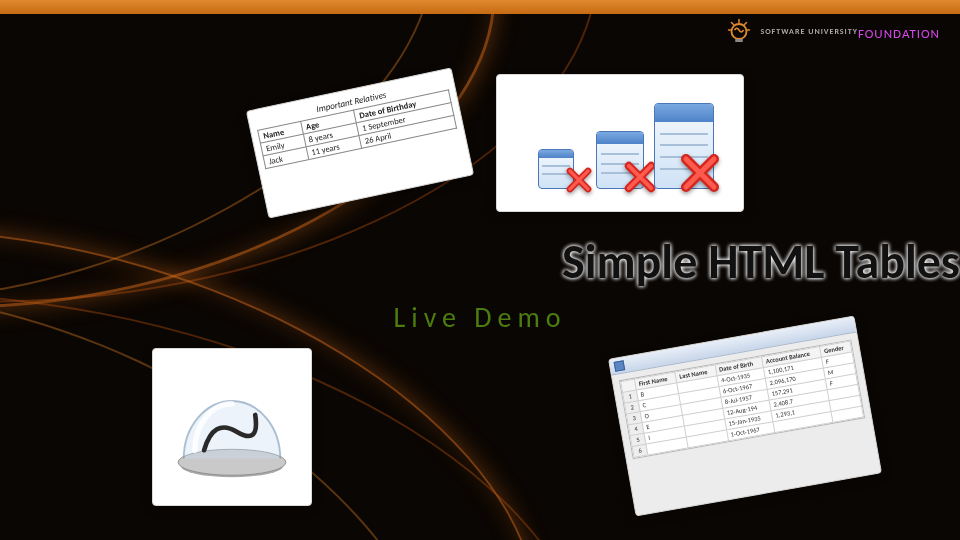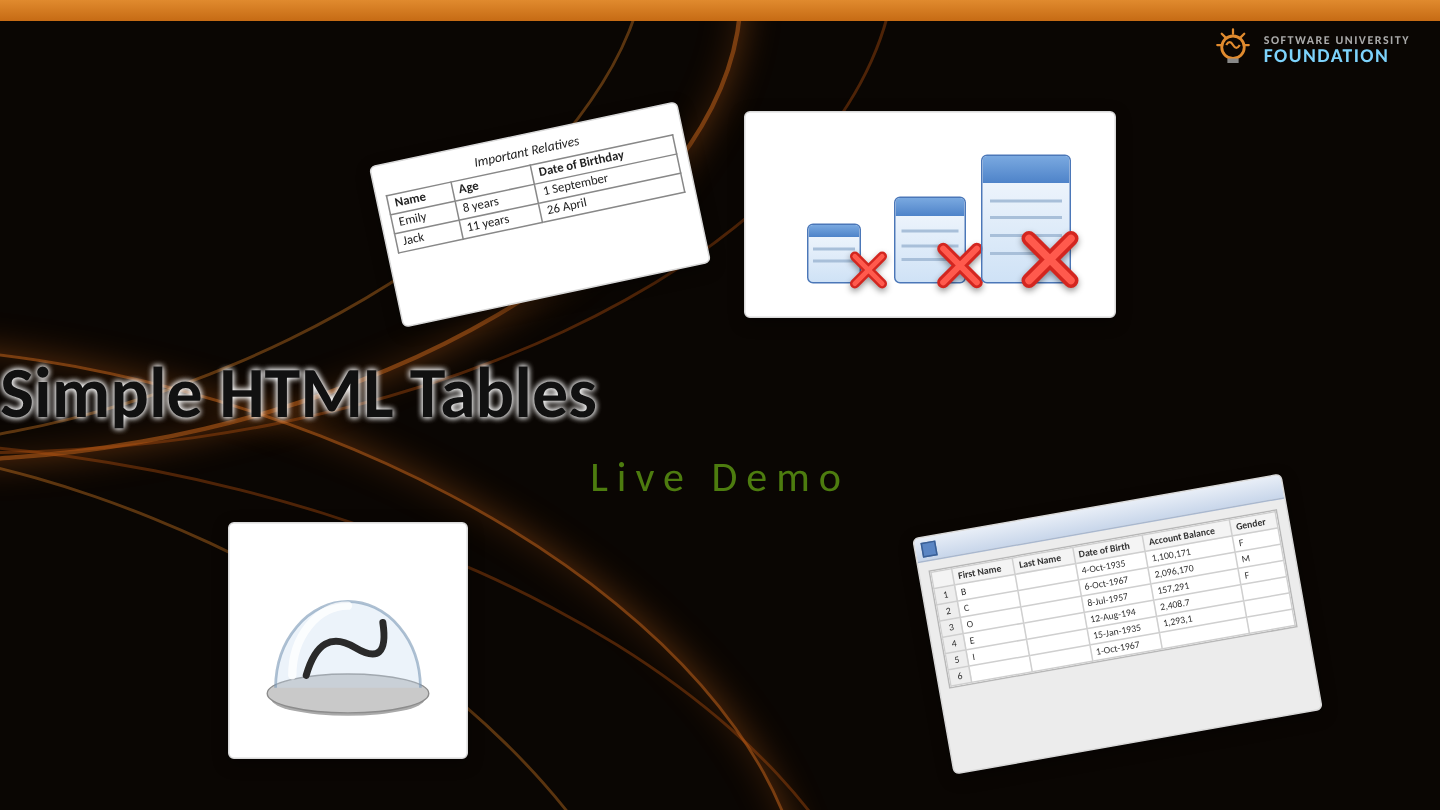--- a/index.html
+++ b/index.html
@@ -46,30 +46,30 @@
     display: flex;
     align-items: center;
     gap: 6px;
     z-index: 3;
   }
   .bulb {
     width: 30px; height: 30px;
     position: relative;
   }
   .bulb svg { width: 100%; height: 100%; }
-  .logo-text { display: flex; flex-direction: column; line-height: 1; }
+  .logo-text { display: flex; line-height: 1; }
   .logo-line1 { font-size: 8px; letter-spacing: 1px; color: #aaa; font-weight: 600; }
-  .logo-line2 { font-size: 13px; letter-spacing: 1px; color: #7dd3fc; font-weight: 700; }
+  .logo-line2 { font-size: 13px; letter-spacing: 1px; color: #d946ef; font-weight: 400; }
 
   
   .title {
     position: absolute;
     top: 232px;
-    left: 0; right: 0;
-    text-align: left;
+    left: 12px; right: 0;
+    text-align: right;
     font-size: 48px;
     font-weight: 700;
     color: #111;
     z-index: 3;
     text-shadow: 0 0 4px #fff, 0 0 4px #fff;
   }
   .subtitle {
     position: absolute;
     top: 300px;
     left: 0; right: 0;

